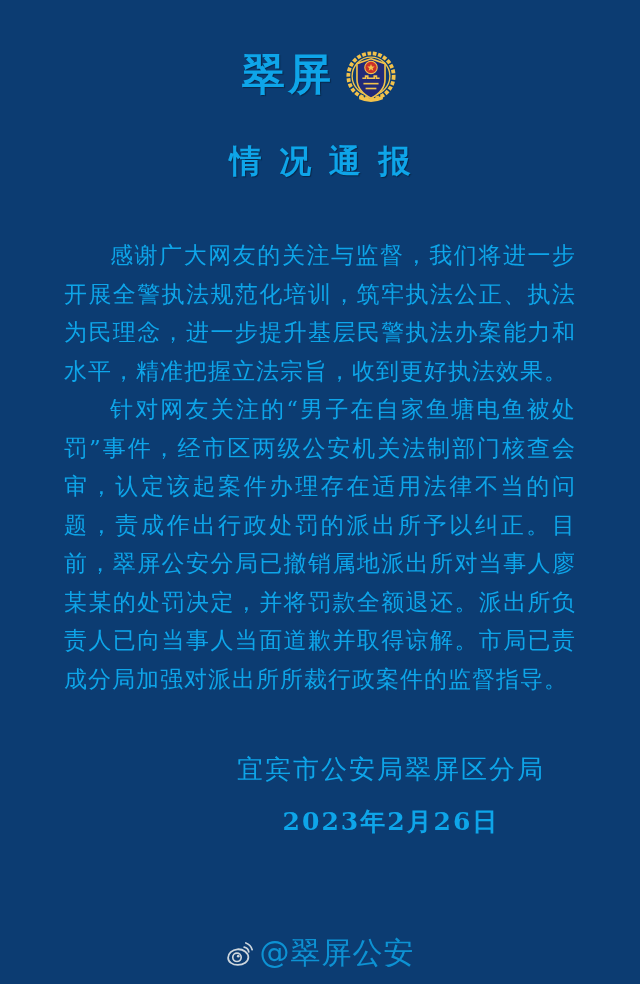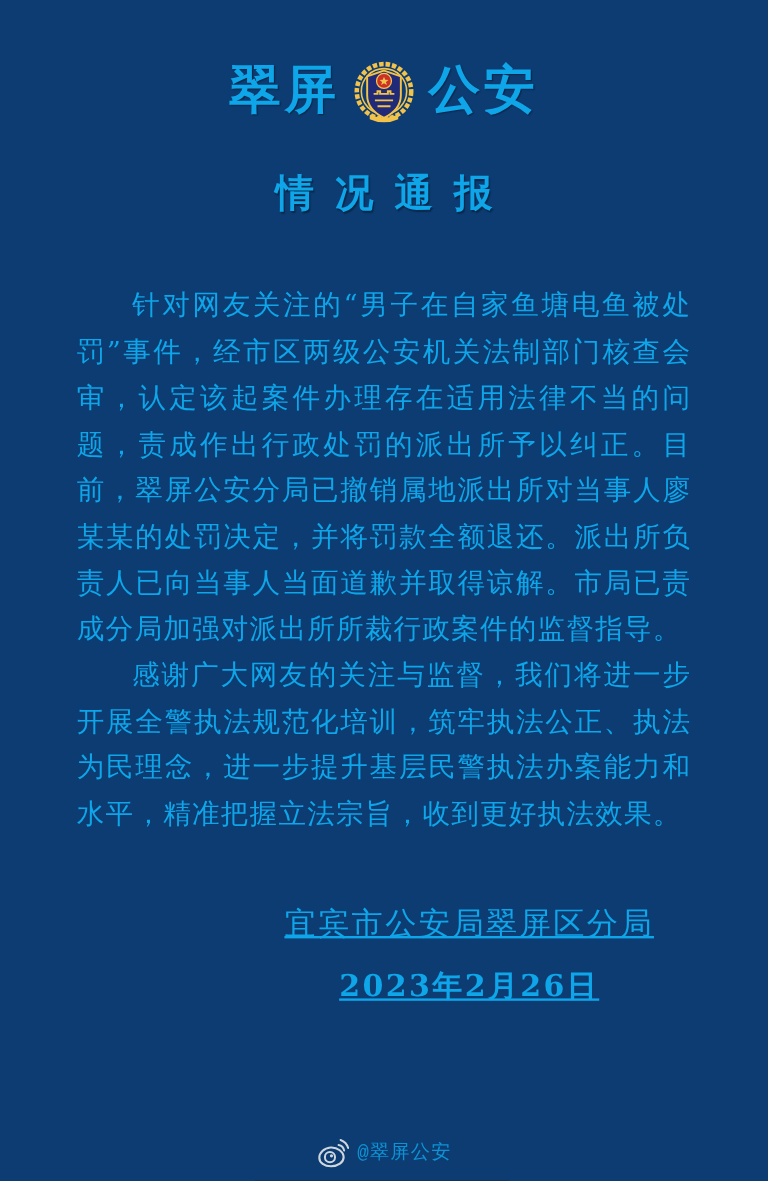--- a/index.html
+++ b/index.html
@@ -46,21 +46,20 @@
     text-align: justify;
     font-family: "DejaVu Serif", serif;
     letter-spacing: 1px;
   }
   .body-text p { margin: 0; text-indent: 2em; }
   .signature-block {
     margin: 54px 95px 0 auto;
     width: fit-content;
     text-align: center;
     font-family: "DejaVu Serif", serif;
-    text-decoration: underline;
   }
   .signature-agency {
     font-size: 26px;
     letter-spacing: 2px;
   }
   .signature-date {
     margin-top: 18px;
     font-size: 25px;
     font-weight: bold;
     letter-spacing: 2px;
@@ -71,21 +70,21 @@
     left: 0;
     bottom: 10px;
     width: 100%;
     display: flex;
     justify-content: center;
     align-items: center;
     gap: 7px;
     opacity: 0.82;
   }
   .footer .weibo { width: 27px; height: 27px; display: block; }
-  .footer .handle { font-size: 16px; letter-spacing: 1px; font-family: Liberation Mono, monospace; }
+  .footer .handle { font-size: 30px; letter-spacing: 1px; }
 </style>
 </head>
 <body>
 
 <div class="poster">
 
   <div class="header">
     <span class="agency-name">翠屏</span>
     <span>
       <svg class="badge" viewBox="0 0 100 100">
@@ -98,28 +97,27 @@
         <circle cx="50" cy="36" r="11.5" fill="#cc3127" stroke="#f2c24b" stroke-width="2"></circle>
         <polygon points="50,29.5 51.9,34.2 56.9,34.4 53,37.5 54.4,42.3 50,39.5 45.6,42.3 47,37.5 43.1,34.4 48.1,34.2" fill="#f2c24b"></polygon>
 
         <path d="M34 56 h6 v-4 h4 v4 h12 v-4 h4 v4 h6" fill="none" stroke="#f2c24b" stroke-width="3"></path>
         <path d="M36 66 h28" stroke="#f2c24b" stroke-width="3"></path>
         <path d="M40 75 h20" stroke="#f2c24b" stroke-width="3"></path>
 
         <path d="M28 88 Q50 98 72 88 L72 95 Q50 105 28 95 Z" fill="#f2c24b"></path>
       </svg>
     </span>
-    <span class="agency-name">公安</span>
   </div>
 
   <div class="notice-title">情况通报</div>
 
   <div class="body-text">
+    <p>感谢广大网友的关注与监督，我们将进一步开展全警执法规范化培训，筑牢执法公正、执法为民理念，进一步提升基层民警执法办案能力和水平，精准把握立法宗旨，收到更好执法效果。</p>
     <p>针对网友关注的“男子在自家鱼塘电鱼被处罚”事件，经市区两级公安机关法制部门核查会审，认定该起案件办理存在适用法律不当的问题，责成作出行政处罚的派出所予以纠正。目前，翠屏公安分局已撤销属地派出所对当事人廖某某的处罚决定，并将罚款全额退还。派出所负责人已向当事人当面道歉并取得谅解。市局已责成分局加强对派出所所裁行政案件的监督指导。</p>
-    <p>感谢广大网友的关注与监督，我们将进一步开展全警执法规范化培训，筑牢执法公正、执法为民理念，进一步提升基层民警执法办案能力和水平，精准把握立法宗旨，收到更好执法效果。</p>
   </div>
 
   <div class="signature-block">
     <div class="signature-agency">宜宾市公安局翠屏区分局</div>
     <div class="signature-date">2023年2月26日</div>
   </div>
 
   <div class="footer">
     <span>
       <svg class="weibo" viewBox="0 0 32 32">

